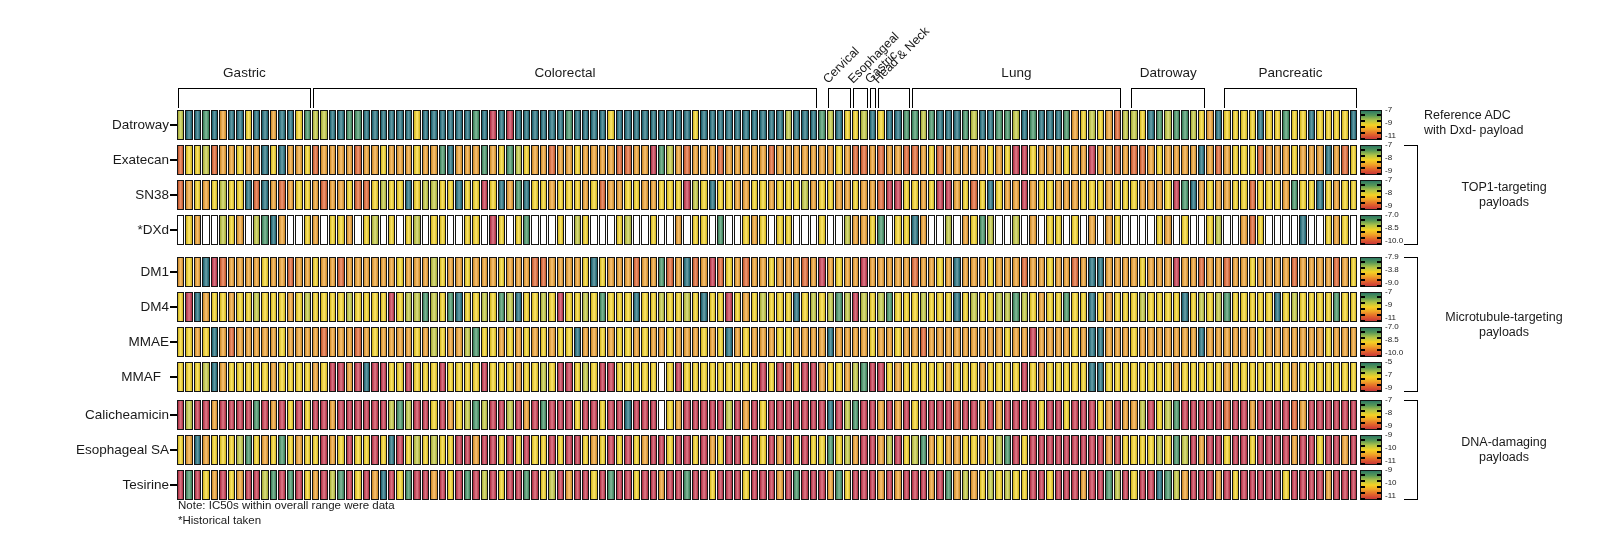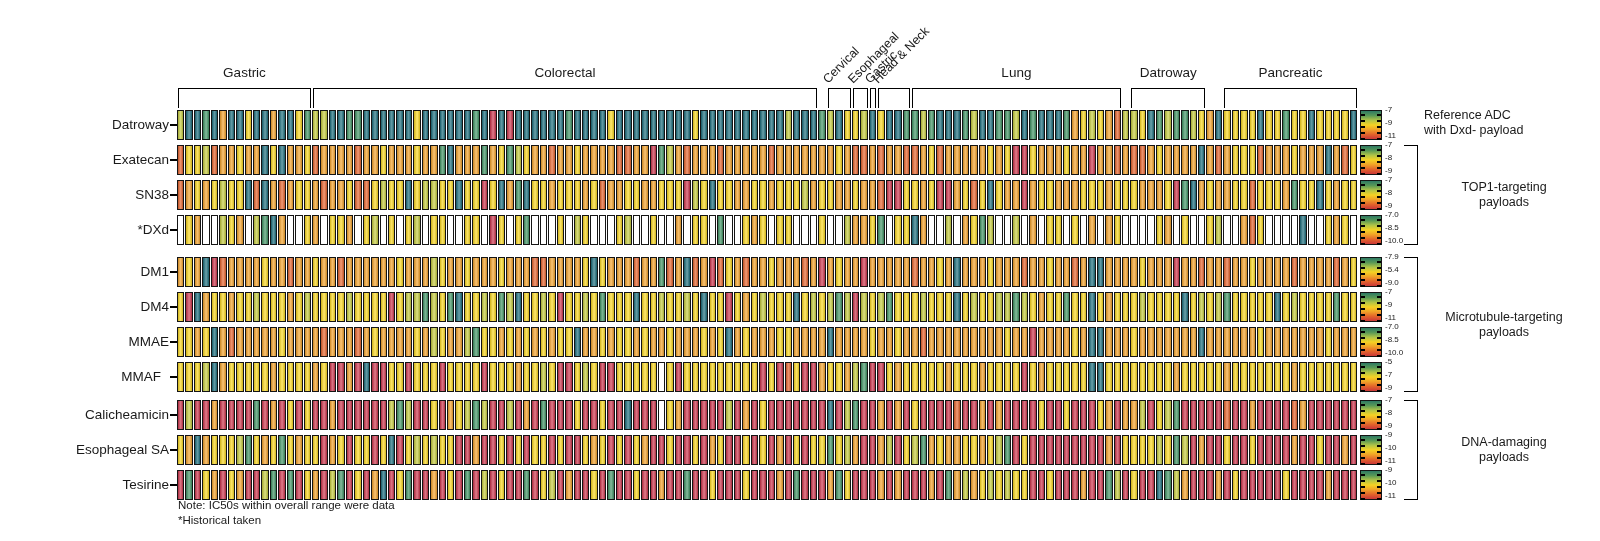--- a/index.html
+++ b/index.html
@@ -833,21 +833,21 @@
         <div class="ctick" style="left: 0px; top: 9px;"></div>
         <div class="ctick" style="right: 0px; top: 9px;"></div>
         <div class="ctick" style="left: 0px; top: 15px;"></div>
         <div class="ctick" style="right: 0px; top: 15px;"></div>
         <div class="ctick" style="left: 0px; top: 21px;"></div>
         <div class="ctick" style="right: 0px; top: 21px;"></div>
         <div class="ctick" style="left: 0px; top: 27px;"></div>
         <div class="ctick" style="right: 0px; top: 27px;"></div>
       </div>
       <div class="scalelab" style="left: 1385px; top: 253px;">-7.9</div>
-      <div class="scalelab" style="left: 1385px; top: 266px;">-5.4</div>
+      <div class="scalelab" style="left: 1385px; top: 266px;">-3.8</div>
       <div class="scalelab" style="left: 1385px; top: 279px;">-9.0</div>
       <div class="rowlabel" style="left: 20px; width: 149px; top: 299px;">DM4</div>
       <div class="rowtick" style="left: 170px; width: 7px; top: 306px;"></div>
       <div class="cells" style="left: 177px; top: 292px; width: 1181px; height: 30px;">
         <div class="cell sheen" style="background-color: rgb(246, 212, 31);"></div>
         <div class="cell sheen" style="background-color: rgb(201, 51, 74);"></div>
         <div class="cell sheen" style="background-color: rgb(26, 107, 122);"></div>
         <div class="cell sheen" style="background-color: rgb(240, 160, 42);"></div>
         <div class="cell sheen" style="background-color: rgb(246, 212, 31);"></div>
         <div class="cell sheen" style="background-color: rgb(246, 212, 31);"></div>

